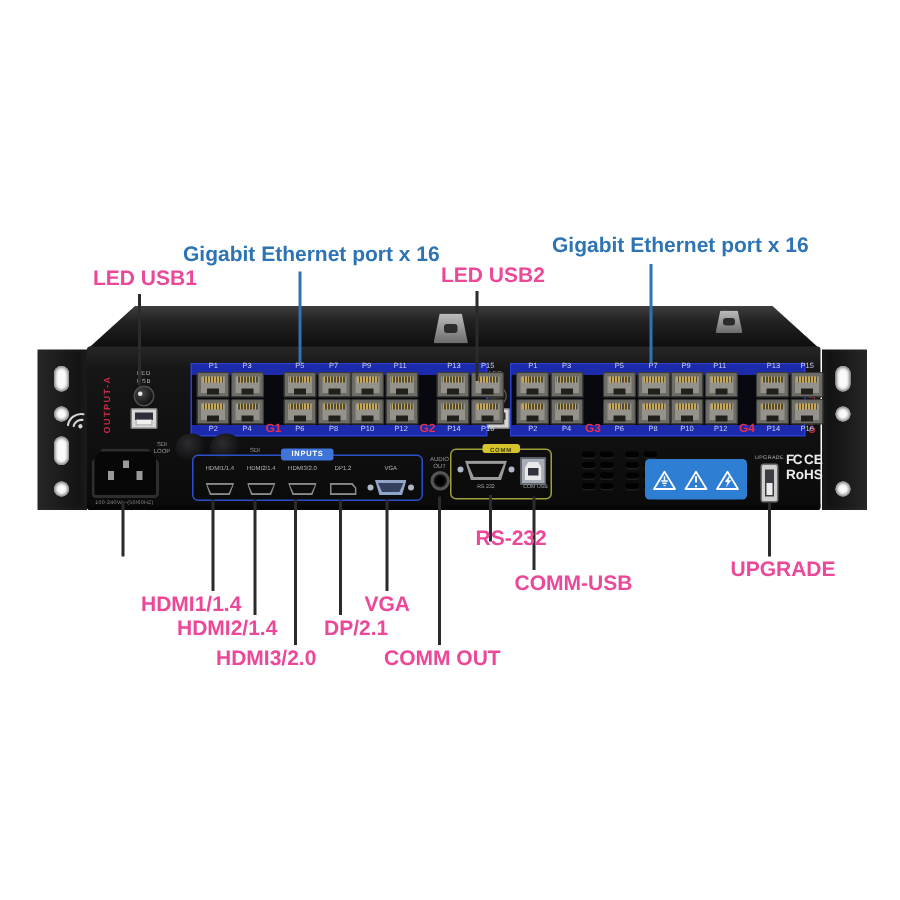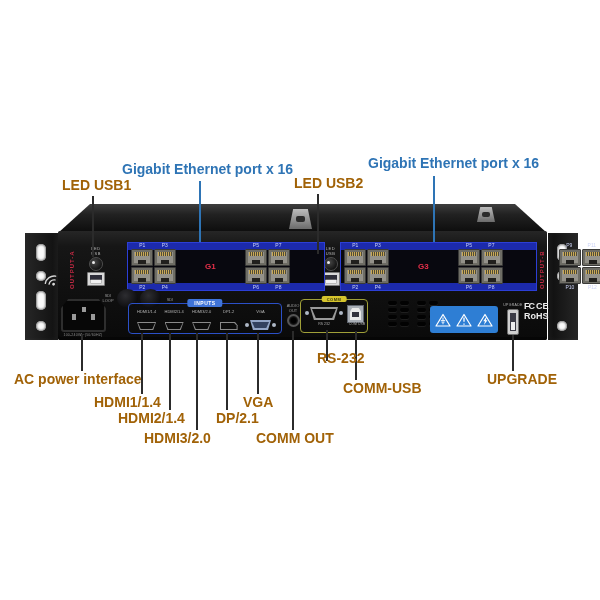--- a/index.html
+++ b/index.html
@@ -40,21 +40,21 @@
   .knob{width:12px;height:12px;border-radius:50%;border:1px solid #4e4e4e;
     background:radial-gradient(circle at 35% 35%,#4a4a4a,#141414 70%);position:relative;}
   .knob::after{content:"";position:absolute;left:2px;top:3px;width:3px;height:3px;border-radius:50%;background:#e9e9e9;}
   .usbA{width:16px;height:12px;background:#d8d8d8;border:1px solid #7c7c7c;border-radius:1px;position:relative;}
   .usbA::before{content:"";position:absolute;left:2px;right:2px;top:2px;height:5px;background:#2e2e3a;}
   .usbA::after{content:"";position:absolute;left:3px;right:3px;bottom:2px;height:3px;background:#f0f0f0;box-shadow:0 0 0 .5px #979797;}
 
   
   .bank{position:absolute;top:242px;height:49px;box-sizing:border-box;border:1px solid #2c3fd6;
     background:linear-gradient(180deg,#1c2aac 0,#1c2aac 7px,#08080f 7px,#08080f 40px,#1c2aac 40px,#1c2aac 47px);
-    display:flex;align-items:center;justify-content:space-between;padding:0 3px;gap:28px;}
+    display:flex;align-items:flex-end;justify-content:space-between;padding:0 3px;}
   .bank.left{left:127px;width:198px;} .bank.right{left:340px;width:197px;}
   .block{display:flex;flex-direction:column;align-items:center;}
   .lr{display:flex;width:100%;justify-content:space-around;height:7px;font-size:5px;line-height:7px;color:#ccd3f6;}
   .pr{display:flex;gap:1px;} .pr+.pr{margin-top:1px;}
   .rj45{width:20px;height:15px;background:#94928a;border:1px solid #3b3b39;border-radius:1px;
     box-shadow:inset 0 0 0 2px #6e6d65;position:relative;}
   .rj45::before{content:"";position:absolute;left:3px;right:3px;top:2px;height:4px;
     background:repeating-linear-gradient(90deg,#c9a957 0 1px,#514c38 1px 2px);}
   .rj45::after{content:"";position:absolute;left:6px;right:6px;bottom:1px;height:4px;background:#21201d;}
   .gb{color:#e8304a;font-weight:bold;font-size:8px;padding:0 1px;}
@@ -124,21 +124,21 @@
   #upg{position:absolute;left:498px;top:303px;width:30px;display:flex;flex-direction:column;align-items:center;}
   #upg .ulbl{font-size:3.5px;color:#b5b5b5;letter-spacing:.3px;}
   #upg .uport{margin-top:2px;width:10px;height:24px;background:#cfcfcf;border:1px solid #6f6f6f;border-radius:2px;position:relative;}
   #upg .uport::before{content:"";position:absolute;left:2px;right:2px;top:3px;bottom:3px;background:#3c3c46;}
   #upg .uport::after{content:"";position:absolute;left:3px;right:3px;top:12px;bottom:4px;background:#ededed;}
 
   #certs{position:absolute;left:524px;top:301px;color:#ececec;font-weight:bold;font-size:9px;line-height:10px;}
   #certs .fc{letter-spacing:-1px;margin-right:2px;margin-top:24px;}
 
   
-  .ann{position:absolute;font-size:14px;font-weight:600;color:#a16207;white-space:nowrap;}
+  .ann{position:absolute;font-size:14px;font-weight:600;color:#ec4899;white-space:nowrap;}
   .ann.blue{color:#2e74b5;}
   .cline{position:absolute;width:2px;background:#2b2b2b;}
   .cline.blue{background:#2e74b5;}
   #ln-usb1{left:92px;top:196px;height:61px;}
   #ln-gigL{left:199px;top:181px;height:61px;}
   #ln-usb2{left:317px;top:194px;height:60px;}
   #ln-gigR{left:433px;top:176px;height:66px;}
   #ln-ac{left:81px;top:334px;height:37px;}
   #ln-h1{left:141px;top:333px;height:61px;}
   #ln-h2{left:169px;top:333px;height:77px;}
@@ -485,21 +485,20 @@
   <div class="cline" id="ln-vga"></div>
   <div class="cline" id="ln-audio"></div>
   <div class="cline" id="ln-rs"></div>
   <div class="cline" id="ln-cusb"></div>
   <div class="cline" id="ln-upg"></div>
 
   <div class="ann" id="lb-usb1">LED USB1</div>
   <div class="ann blue" id="lb-gigL">Gigabit Ethernet port x 16</div>
   <div class="ann" id="lb-usb2">LED USB2</div>
   <div class="ann blue" id="lb-gigR">Gigabit Ethernet port x 16</div>
-  <div class="ann" id="lb-ac">AC power interface</div>
   <div class="ann" id="lb-h1">HDMI1/1.4</div>
   <div class="ann" id="lb-h2">HDMI2/1.4</div>
   <div class="ann" id="lb-h3">HDMI3/2.0</div>
   <div class="ann" id="lb-dp">DP/2.1</div>
   <div class="ann" id="lb-vga">VGA</div>
   <div class="ann" id="lb-audio">COMM OUT</div>
   <div class="ann" id="lb-rs">RS-232</div>
   <div class="ann" id="lb-cusb">COMM-USB</div>
   <div class="ann" id="lb-upg">UPGRADE</div>
 

